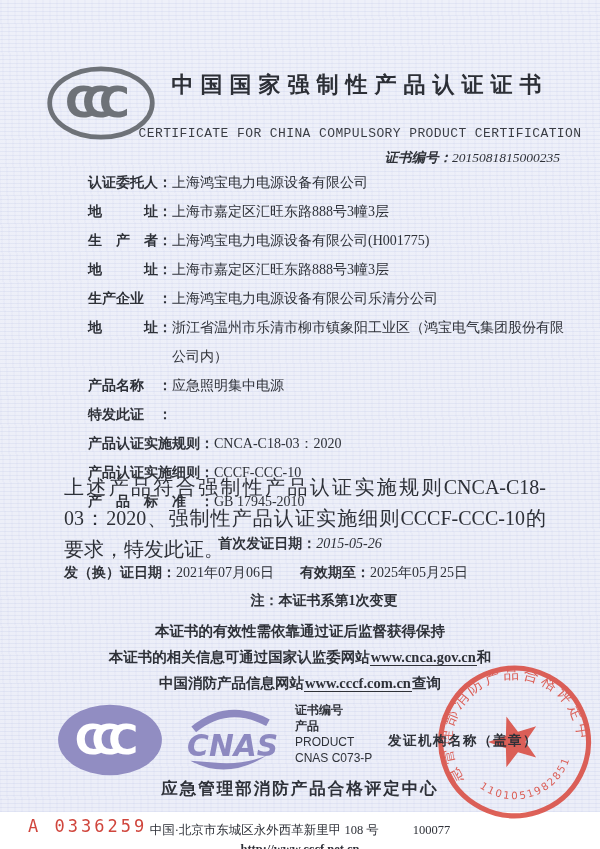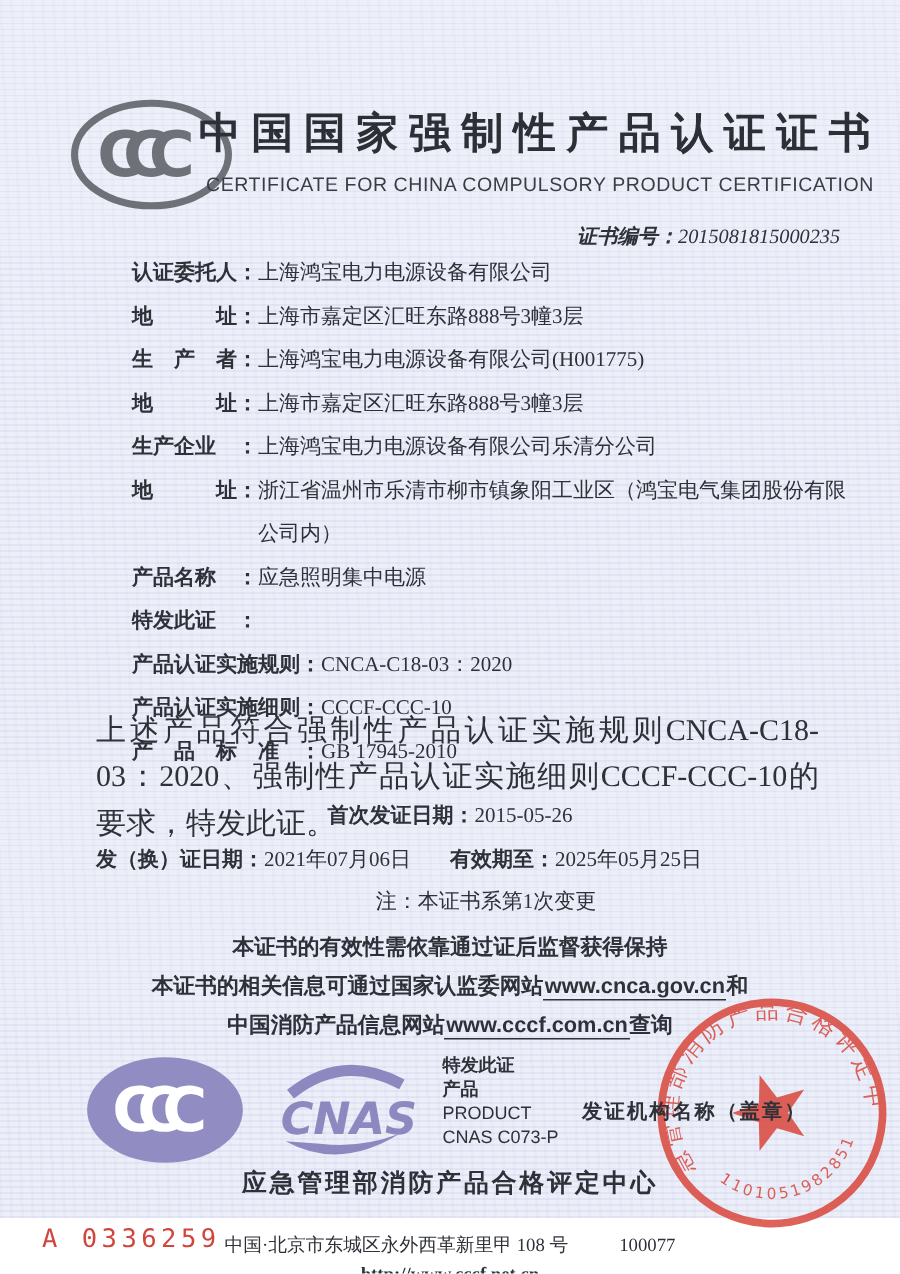--- a/index.html
+++ b/index.html
@@ -12,50 +12,50 @@
     position: absolute; left: 0; top: 0; width: 600px; height: 812px;
     background:
       repeating-linear-gradient(0deg, rgba(122,140,205,0.10) 0px, rgba(122,140,205,0.10) 1px, transparent 1px, transparent 4px),
       repeating-linear-gradient(88deg, rgba(150,160,220,0.05) 0px, rgba(150,160,220,0.05) 2px, transparent 2px, transparent 7px),
       linear-gradient(180deg, #eef0f9 0%, #edeff8 60%, #eceef8 100%);
   }
 
   
   .logo-top { position: absolute; left: 44px; top: 64px; width: 114px; height: 78px; color: #6e7278; }
   .titles { position: absolute; left: 130px; top: 70px; width: 460px; text-align: center; }
-  .title-cn { font-size: 28px; font-weight: bold; letter-spacing: 7px; color: #2c2f36; }
-  .title-en { margin-top: 7px; font-size: 13px; letter-spacing: 0.4px;
-    font-family: Liberation Sans, sans-serif; color: #3a3d44; }
+  .title-cn { font-size: 22px; font-weight: bold; letter-spacing: 7px; color: #2c2f36; }
+  .title-en { margin-top: 26px; font-size: 13px; letter-spacing: 0.4px;
+    font-family: Liberation Mono, monospace; color: #3a3d44; }
   .certno { position: absolute; right: 40px; top: 149px; font-size: 13.5px; font-style: italic; }
   .certno .lbl { font-weight: bold; }
 
   
   .fields { position: absolute; left: 88px; top: 168px; width: 478px; }
   .frow { display: flex; align-items: flex-start; line-height: 29px; font-size: 14px; }
   .f-label { white-space: pre; font-weight: bold; flex: 0 0 auto; }
   .f-value { flex: 1 1 auto; }
   .frow.rule .f-label { letter-spacing: 0; }
 
   
   .statement { position: absolute; left: 64px; top: 472px; width: 482px;
     font-size: 20px; line-height: 31px; text-align: justify; }
   .d-first { position: absolute; left: 0; top: 535px; width: 600px; text-align: center;
     font-size: 14px; font-weight: bold; }
-  .d-first .val { font-weight: normal; }
+  .d-first .val { font-weight: normal; font-style: italic; }
   .d-re { position: absolute; left: 64px; top: 564px; width: 500px; font-size: 14px; }
   .d-re .lbl { font-weight: bold; }
   .d-re .gap { display: inline-block; width: 26px; }
   .d-note { position: absolute; left: 0; top: 592px; width: 600px; text-align: center;
-    font-size: 14px; font-weight: normal; padding-left: 48px; }
+    font-size: 14px; font-weight: bold; padding-left: 48px; }
 
   
   .notice { position: absolute; left: 0; width: 600px; text-align: center;
     font-size: 14.5px; font-weight: bold; }
   .n1 { top: 622px; } .n2 { top: 648px; } .n3 { top: 674px; }
-  .url { font-family: Liberation Sans, sans-serif; font-weight: bold;
+  .url { font-family: Liberation Serif, serif; font-weight: bold;
     border-bottom: 1px solid #2e3138; padding: 0 1px 0 1px; }
 
   
   .bottom { position: absolute; left: 0; top: 700px; width: 600px; height: 112px; }
   .logo-ccc2 { position: absolute; left: 52px; top: 2px; width: 116px; height: 76px; color: #918dc2; }
   .logo-cnas { position: absolute; left: 180px; top: 8px; width: 100px; height: 66px; color: #8d89c0; }
   .accred { position: absolute; left: 295px; top: 2px; font-size: 12px; line-height: 16px; color: #2e3138; }
   .accred .cjk { font-weight: bold; }
   .accred .lat { font-family: "Liberation Sans", "DejaVu Sans", sans-serif; }
   .issuer-label { position: absolute; left: 388px; top: 32px; font-size: 13.5px; font-weight: bold;
@@ -170,21 +170,21 @@
         </svg>
       </div>
       <div class="logo-cnas">
         <svg width="100" height="66" viewBox="0 0 120 80">
           <path d="M16,26 Q58,-8 106,18" fill="none" stroke="currentColor" stroke-width="9"></path>
           <text x="8" y="58" font-size="36" font-weight="bold" font-style="italic" fill="currentColor" font-family="'DejaVu Sans',sans-serif">CNAS</text>
           <path d="M12,64 Q56,88 104,58 Q72,70 40,66 Z" fill="currentColor"></path>
         </svg>
       </div>
       <div class="accred">
-        <div class="cjk">特发此证</div>
+        <div class="cjk">证书编号</div>
         <div class="cjk">产品</div>
         <div class="lat">PRODUCT</div>
         <div class="lat">CNAS C073-P</div>
       </div>
       <div class="issuer-label">发证机构名称（盖章）</div>
 
       <div class="stamp">
         <svg width="168" height="168" viewBox="0 0 164 164">
           <circle cx="82" cy="84" r="72" fill="none" stroke="#d9473c" stroke-width="5"></circle>
           <polygon fill="#d9473c" points="82,58 88.2,75.5 106.7,76 92,87.2 97.3,105 82,94.5 66.7,105 72,87.2 57.3,76 75.8,75.5"></polygon>

